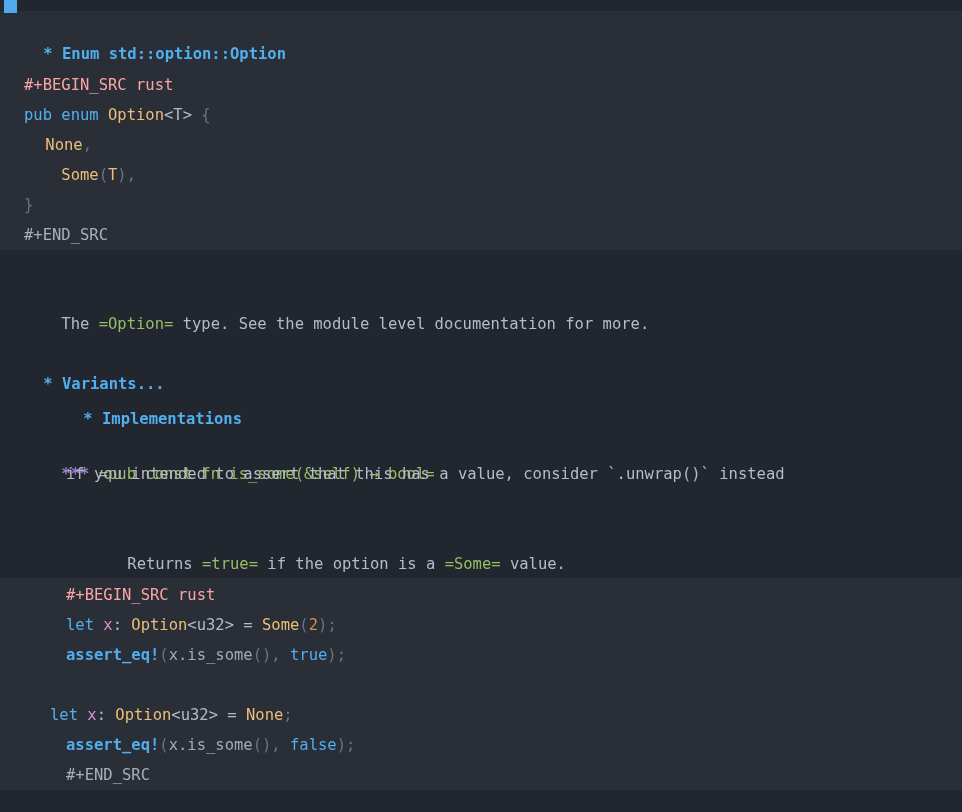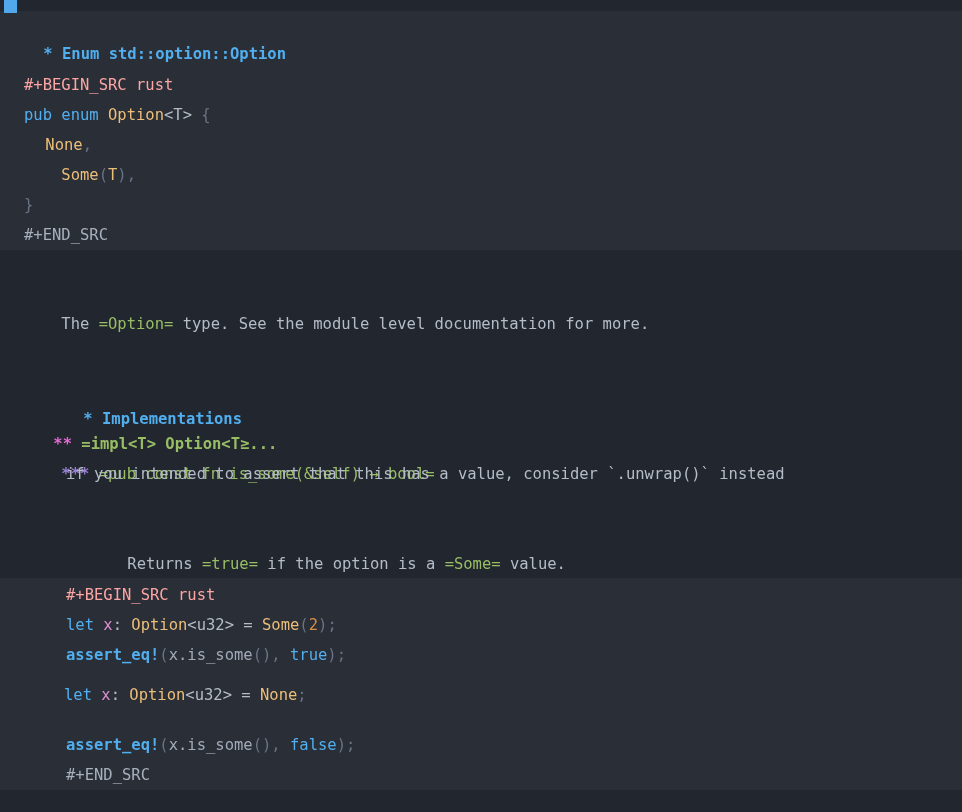--- a/index.html
+++ b/index.html
@@ -120,44 +120,44 @@
       <div class="line" style="top: 160px; padding-left: 24px;"><span class="plain">    </span><span class="type">Some</span><span class="punc">(</span><span class="type">T</span><span class="punc">)</span><span class="punc">,</span></div>
       <div class="line" style="top: 190px; padding-left: 24px;"><span class="punc">}</span></div>
     </div>
 
   <div class="line src-marker-end" style="top:220px; padding-left:24px;">#+END_SRC</div>
 
   <div class="line body-text" style="top:279px; padding-left:24px;">
     <span>The </span><span class="verbatim">=Option=</span><span> type. See the module level documentation for more.</span>
   </div>
 
+  <div class="line h1" style="top:339px; padding-left:6px;">
+    <span class="stars">*</span><span> </span><span>Variants...</span>
+  </div>
 
   <div class="line h1" style="top:374px; padding-left:14px;margin-left:32px;">
     <span class="stars">*</span><span> </span><span>Implementations</span>
   </div>
 
-  <div class="line h2" style="top:399px; padding-left:16px;">
-    <span class="stars">**</span><span> </span><span>=impl&lt;T&gt; Option&lt;T≥...</span>
-  </div>
 
   <div class="line h3" style="top:429px; padding-left:24px;">
     <span class="stars">***</span><span> </span><span>=pub const fn is_some(&amp;self) → bool=</span>
   </div>
 
   <div class="line body-text" style="top:459px; padding-left:66px;">if you intended to assert that this has a value, consider `.unwrap()` instead</div>
 
   <div class="line body-text" style="top:519px; padding-left:66px;margin-left:24px;">
     <span>Returns </span><span class="verbatim">=true=</span><span> if the option is a </span><span class="verbatim">=Some=</span><span> value.</span>
   </div>
 
   <div class="line src-marker" style="top:580px; padding-left:66px;">#+BEGIN_SRC rust</div>
 
   <div id="src2-lines">
       <div class="line" style="top: 610px; padding-left: 66px;"><span class="kw">let</span><span class="plain"> </span><span class="var">x</span><span class="plain">: </span><span class="type">Option</span><span class="plain">&lt;u32&gt;</span><span class="plain"> = </span><span class="type">Some</span><span class="punc">(</span><span class="num">2</span><span class="punc">)</span><span class="punc">;</span></div>
       <div class="line" style="top: 640px; padding-left: 66px;"><span class="macro">assert_eq!</span><span class="punc">(</span><span class="member">x.is_some</span><span class="punc">()</span><span class="punc">, </span><span class="bool">true</span><span class="punc">)</span><span class="punc">;</span></div>
       <div class="line" style="top: 670px; padding-left: 66px;">&nbsp;</div>
-      <div class="line" style="top: 680px; padding-left: 64px;"><span class="kw">let</span><span class="plain"> </span><span class="var">x</span><span class="plain">: </span><span class="type">Option</span><span class="plain">&lt;u32&gt;</span><span class="plain"> = </span><span class="type">None</span><span class="punc">;</span></div>
+      <div class="line" style="top: 700px; padding-left: 50px;"><span class="kw">let</span><span class="plain"> </span><span class="var">x</span><span class="plain">: </span><span class="type">Option</span><span class="plain">&lt;u32&gt;</span><span class="plain"> = </span><span class="type">None</span><span class="punc">;</span></div>
       <div class="line" style="top: 730px; padding-left: 66px;"><span class="macro">assert_eq!</span><span class="punc">(</span><span class="member">x.is_some</span><span class="punc">()</span><span class="punc">, </span><span class="bool">false</span><span class="punc">)</span><span class="punc">;</span></div>
     </div>
 
   <div class="line src-marker-end" style="top:760px; padding-left:66px;">#+END_SRC</div>
 
 </div>
 
 </body></html>

